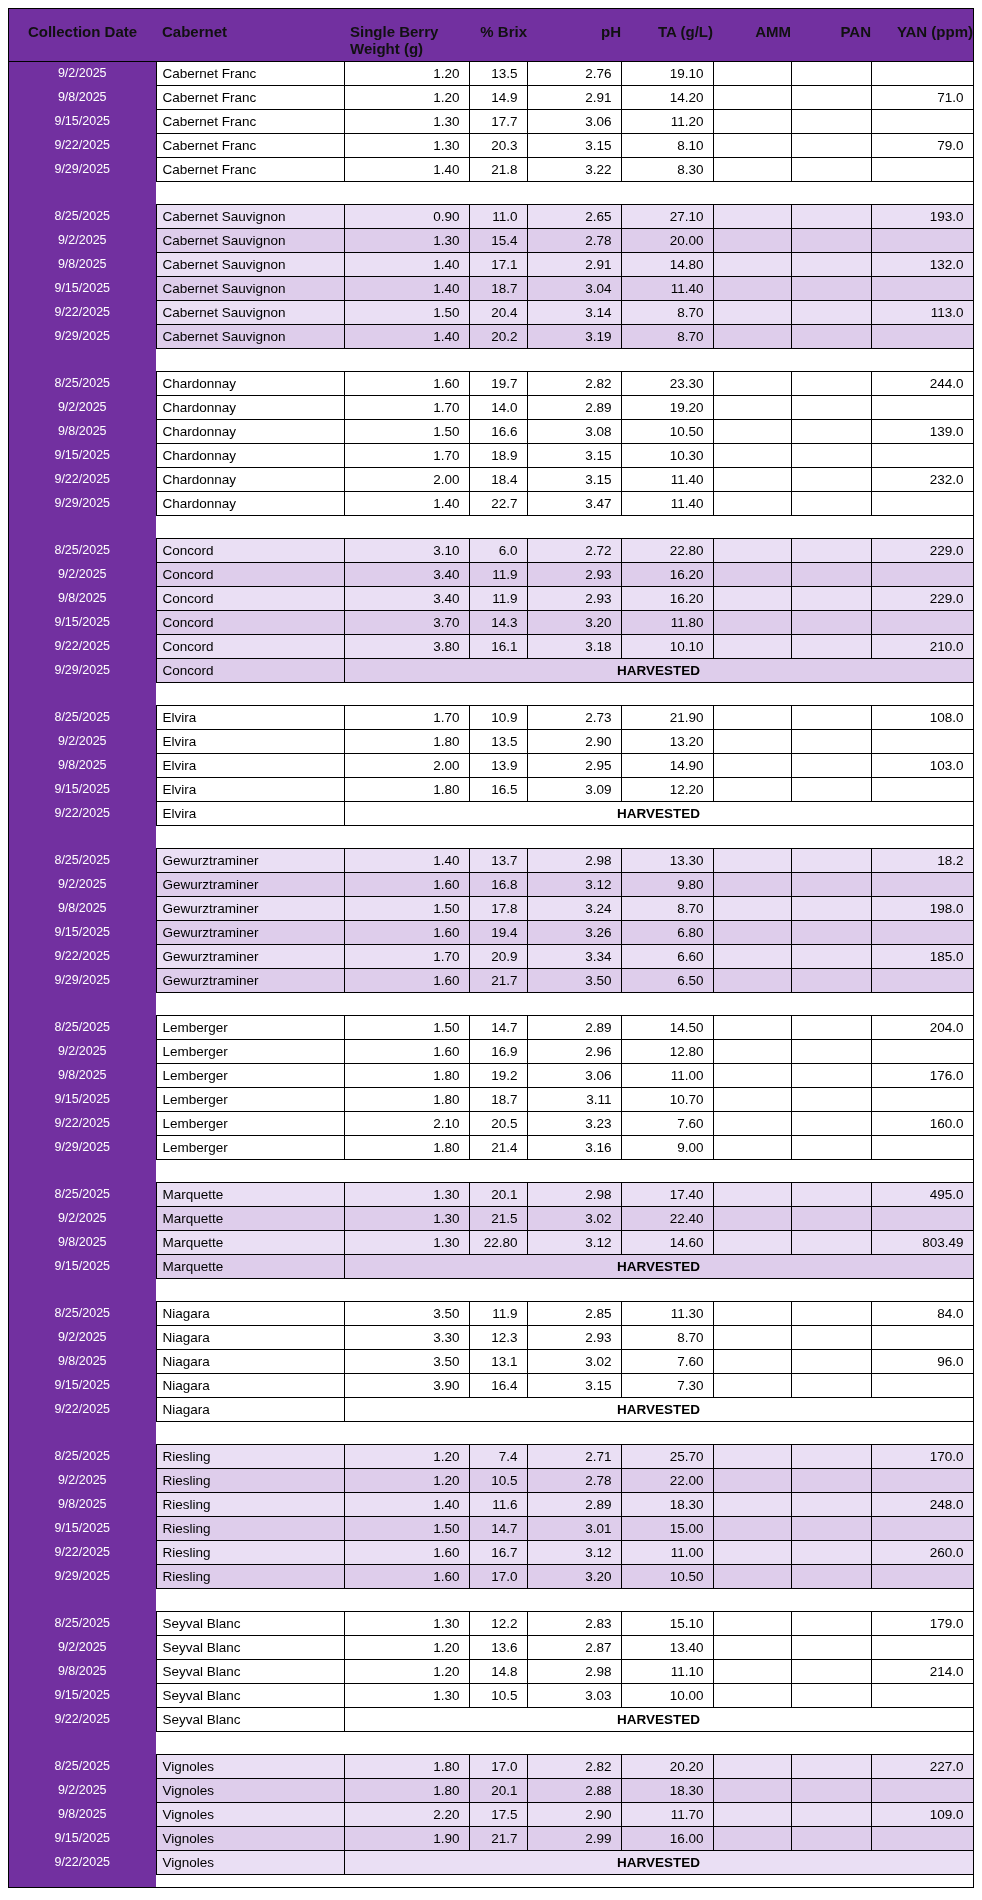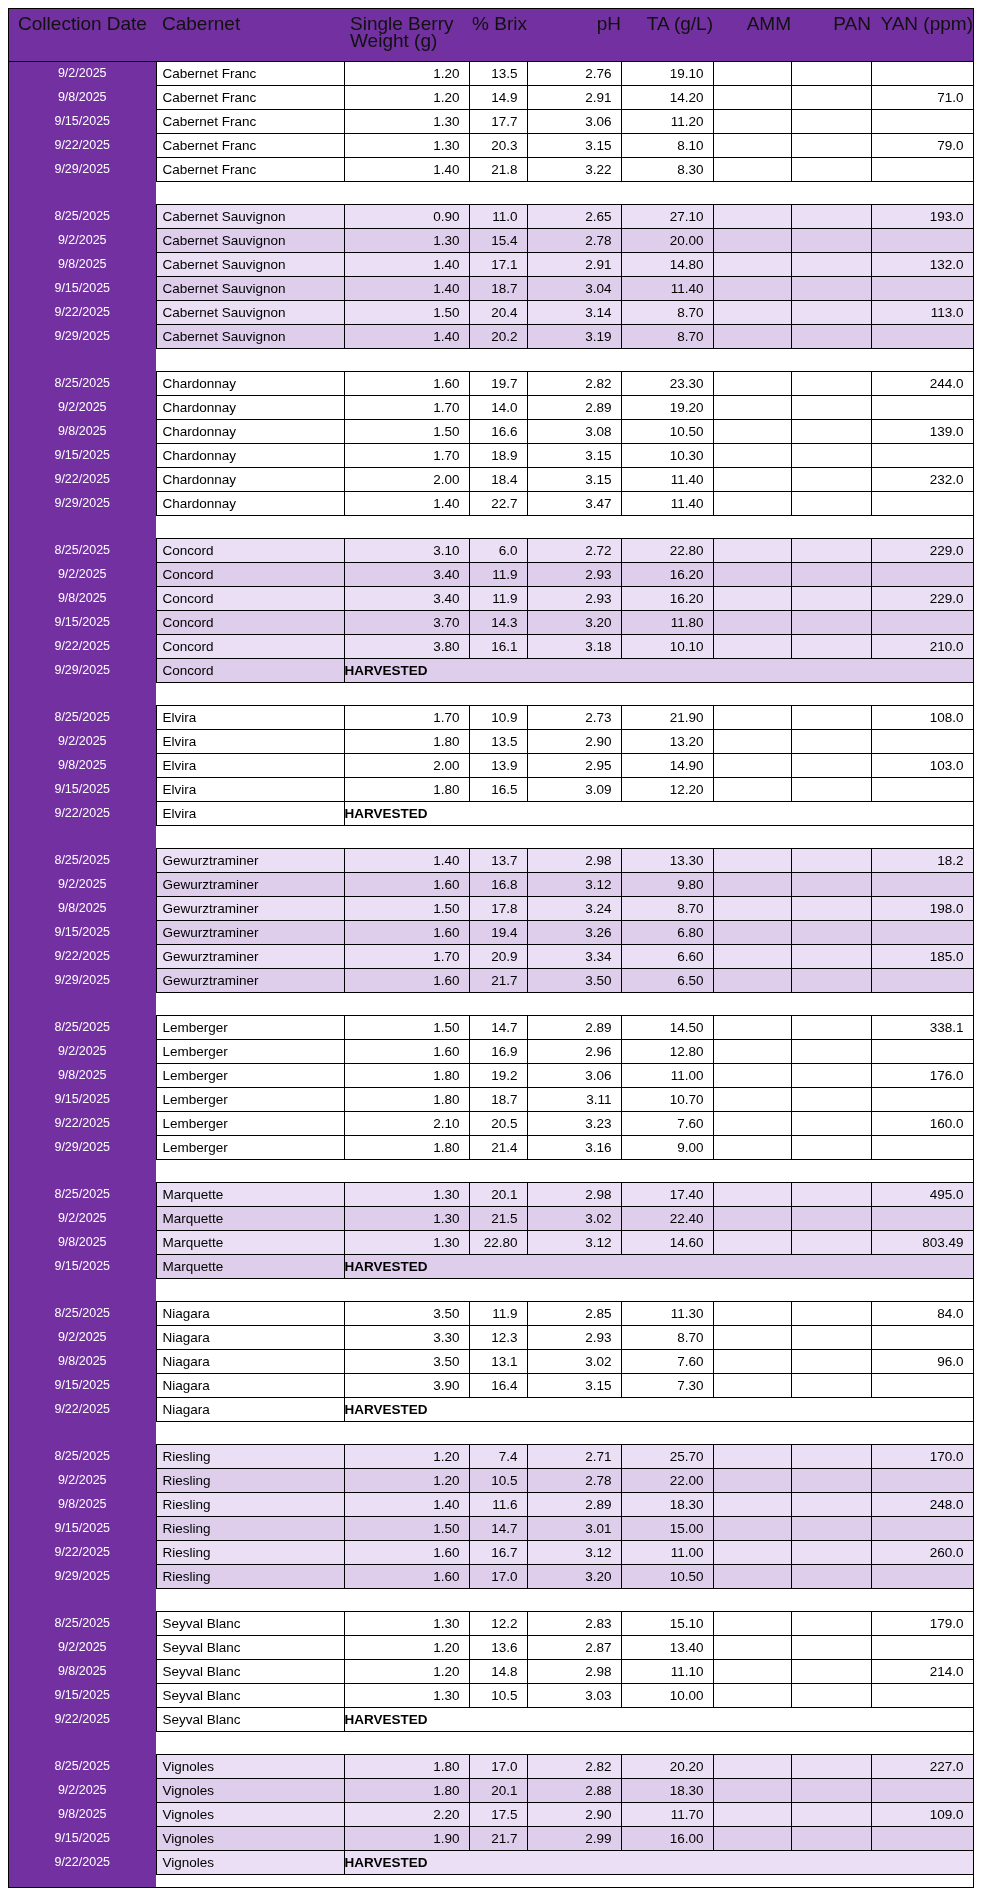--- a/index.html
+++ b/index.html
@@ -24,43 +24,43 @@
   }
   th, td {
     overflow: hidden;
     white-space: nowrap;
     padding: 0;
   }
   
   .hdr th {
     background: var(--purple, #7230A0);
     color: var(--header-text, #111);
-    font-size: 19px;
-    font-weight: 400;
+    font-size: 15px;
+    font-weight: 700;
     vertical-align: top;
-    padding-top: 6px;
+    padding-top: 14px;
     height: 52px;
     border-bottom: 1px solid var(--border, #000);
     line-height: 17px;
   }
   .h-date { text-align: center; }
   .h-var  { text-align: left; padding-left: 6px; }
   .h-num  { text-align: right; }
   
   td { height: 23px; font-size: 13.5px; line-height: 23px; }
   .c-date {
     background: var(--purple, #7230A0);
     color: var(--date-text, #fff);
     text-align: center;
     font-size: 12.5px;
   }
   .data { border: 1px solid var(--border, #000); }
   .c-var { text-align: left; padding-left: 6px; }
   .c-num { text-align: right; padding-right: 9px; }
-  .c-harv { font-weight: 700; }
+  .c-harv { text-align: center; font-weight: 700; }
   .band-w { background: #ffffff; }
   .band-a { background: var(--band-light, #EADFF4); }
   .band-b { background: var(--band-dark, #DECDEB); }
   .spacer td { height: 23px; }
   .spacer .c-gap { background: #ffffff; border: none; }
   .spacer.final td { height: 13px; }
 </style>
 </head>
 <body>
 
@@ -479,21 +479,21 @@
         </tr>
         <tr>
           <td class="c-date">8/25/2025</td>
           <td class="data c-var band-w">Lemberger</td>
           <td class="data c-num band-w">1.50</td>
           <td class="data c-num band-w">14.7</td>
           <td class="data c-num band-w">2.89</td>
           <td class="data c-num band-w">14.50</td>
           <td class="data c-num band-w"></td>
           <td class="data c-num band-w"></td>
-          <td class="data c-num band-w">338.1</td>
+          <td class="data c-num band-w">204.0</td>
         </tr>
         <tr>
           <td class="c-date">9/2/2025</td>
           <td class="data c-var band-w">Lemberger</td>
           <td class="data c-num band-w">1.60</td>
           <td class="data c-num band-w">16.9</td>
           <td class="data c-num band-w">2.96</td>
           <td class="data c-num band-w">12.80</td>
           <td class="data c-num band-w"></td>
           <td class="data c-num band-w"></td>

